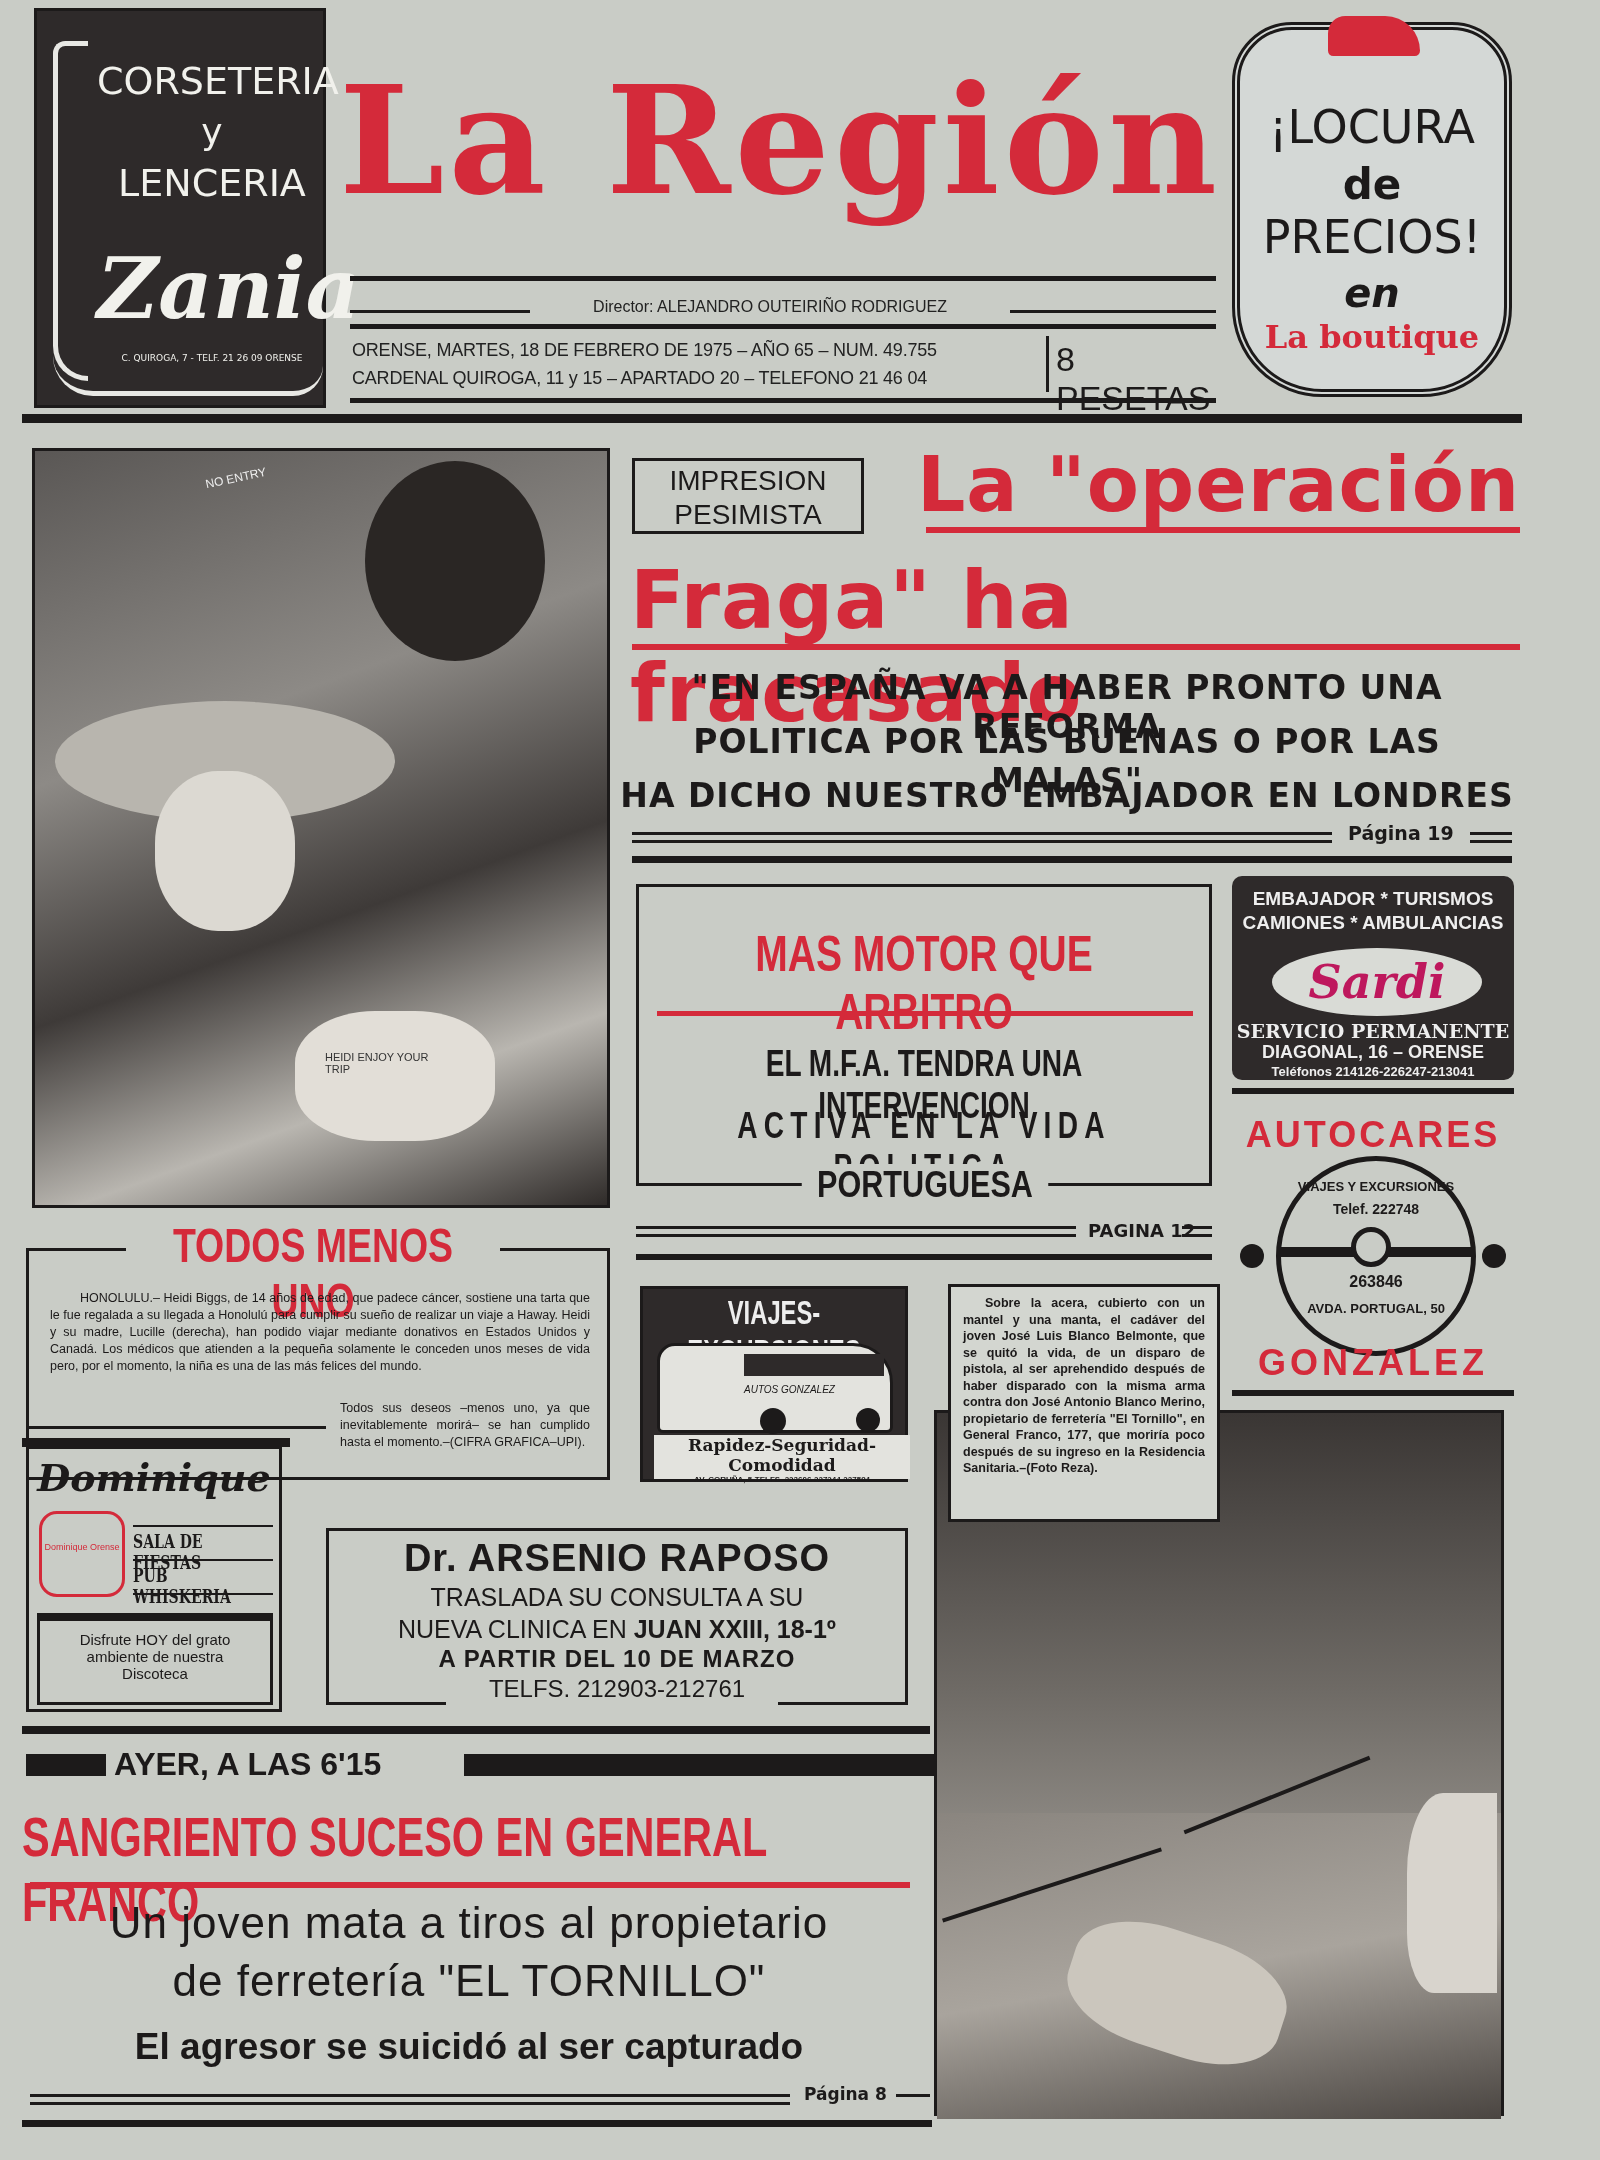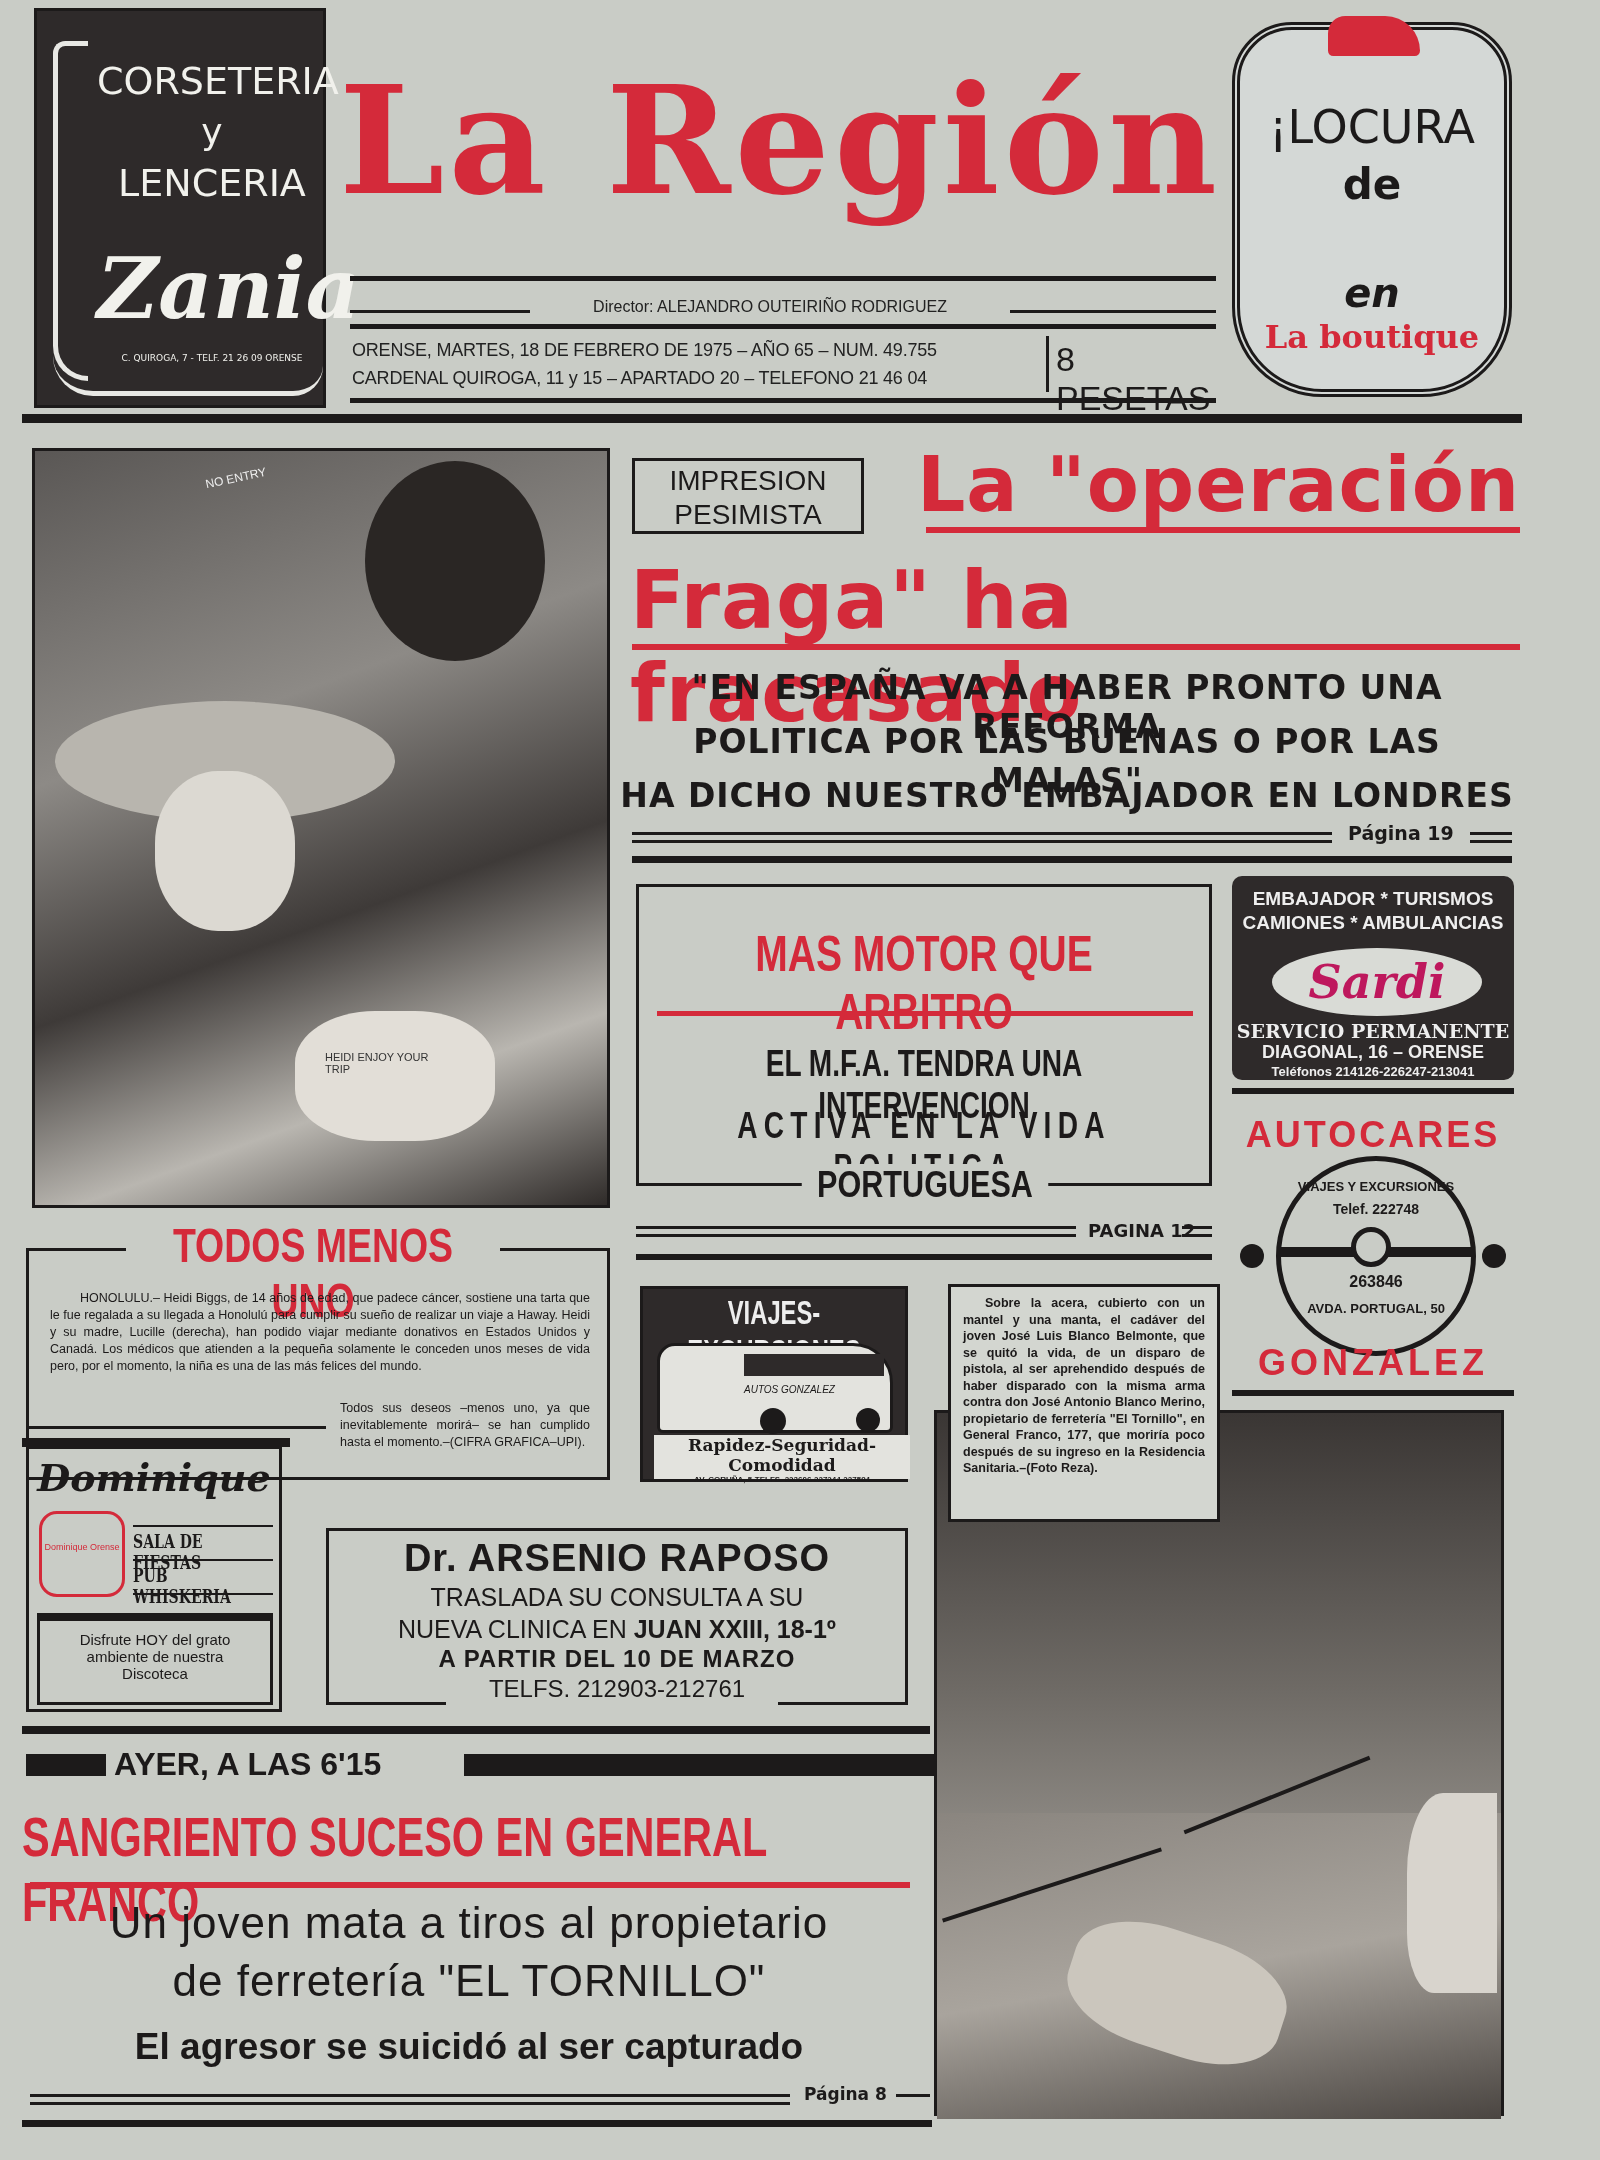--- a/index.html
+++ b/index.html
@@ -59,20 +59,21 @@
 <div class="abs meta" style="left:352px;top:340px;width:690px;font-size:18px;letter-spacing:-0.2px;">ORENSE, MARTES, 18 DE FEBRERO DE 1975 – AÑO 65 – NUM. 49.755</div>
 <div class="abs meta" style="left:352px;top:368px;width:690px;font-size:18px;letter-spacing:-0.2px;">CARDENAL QUIROGA, 11 y 15 – APARTADO 20 – TELEFONO 21 46 04</div>
 <div class="rule" style="left:1046px;top:336px;width:3px;height:56px;"></div>
 <div class="abs" style="left:1056px;top:340px;width:160px;font-size:34px;">8 PESETAS</div>
 <div class="rule" style="left:350px;top:398px;width:866px;height:5px;"></div>
 
 <div class="abs boutique">
   <div class="abs" style="left:88px;top:-14px;width:92px;height:40px;background:#d42a3a;border-radius:20px 40px 6px 6px;"></div>
   <div class="t" style="top:70px;font-size:46px;">¡LOCURA</div>
   <div class="t" style="top:130px;font-size:42px;font-weight:bold;">de</div>
+  <div class="t" style="top:180px;font-size:46px;">PRECIOS!</div>
   <div class="t" style="top:240px;font-size:40px;font-weight:bold;font-style:italic;">en</div>
   <div class="t red" style="top:288px;font-size:32px;font-weight:bold;font-family:'DejaVu Serif',serif;">La boutique</div>
 </div>
 
 <div class="rule" style="left:22px;top:414px;width:1500px;height:9px;"></div>
 
 <div class="abs photo" style="left:32px;top:448px;width:578px;height:760px;">
   <div class="label" style="left:170px;top:20px;transform:rotate(-12deg);">NO ENTRY</div>
   <div class="abs" style="left:20px;top:250px;width:340px;height:120px;border-radius:50%;background:#b8b5ae;"></div>
   <div class="abs" style="left:120px;top:320px;width:140px;height:160px;border-radius:45%;background:#dcd9d2;"></div>

